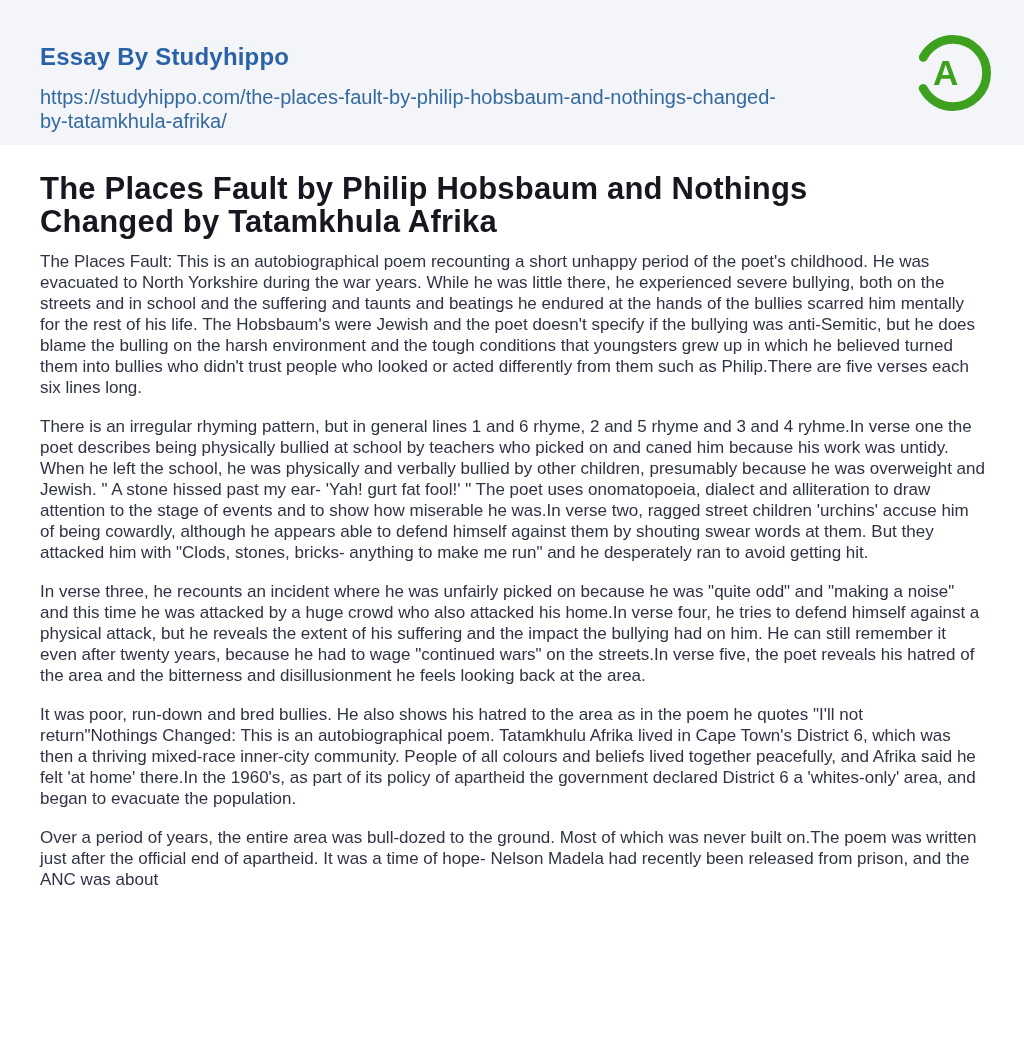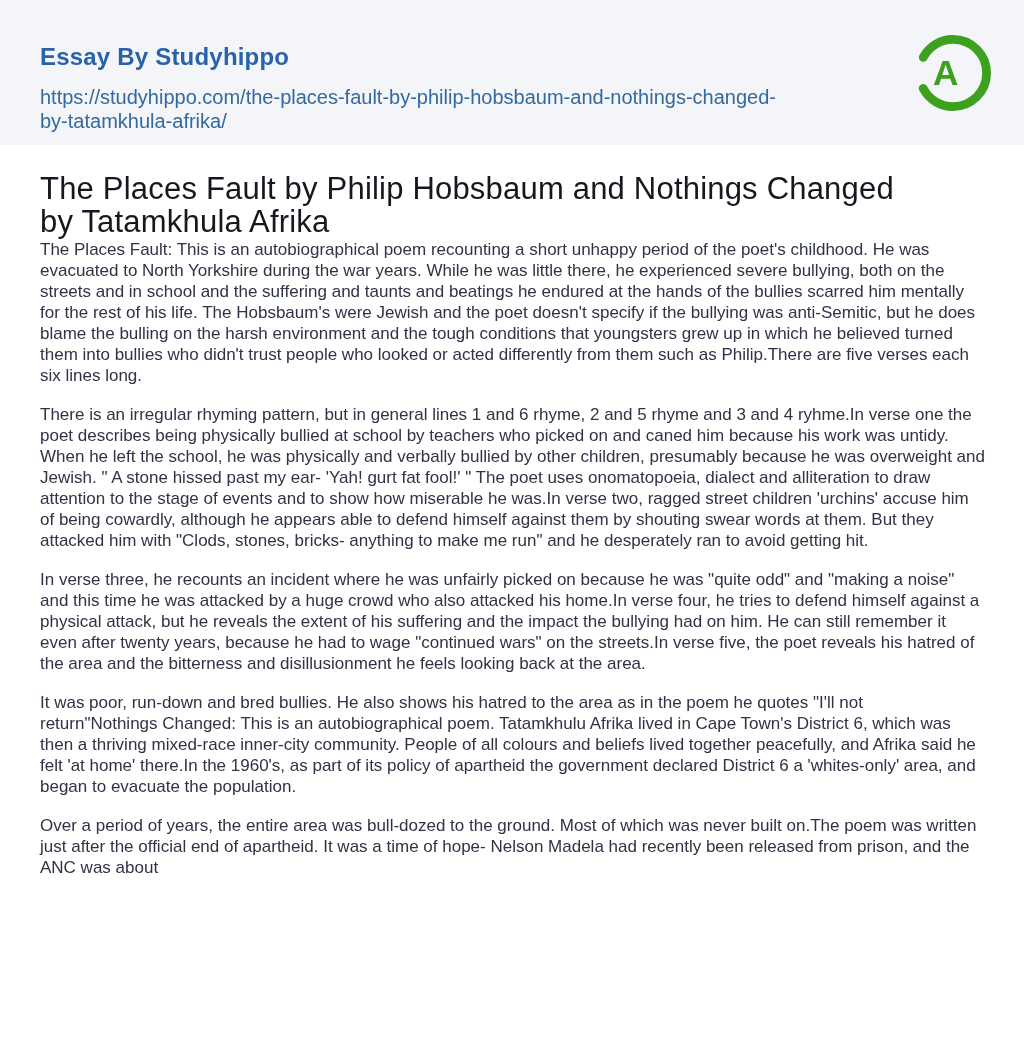--- a/index.html
+++ b/index.html
@@ -42,24 +42,24 @@
     height: 80px;
   }
 
   .content {
     padding: 27px 39px 0 40px;
   }
   .article-title {
     color: #17171f;
     font-size: 31px;
     line-height: 33px;
-    font-weight: 400;
+    font-weight: 700;
     letter-spacing: 0.2px;
     max-width: 860px;
-    margin-bottom: 1px;
+    margin-bottom: 13px;
   }
   .article-body p {
     color: #2f3345;
     font-size: 17px;
     line-height: 21px;
     margin-bottom: 18px;
     max-width: 945px;
   }
 </style>
 </head>

